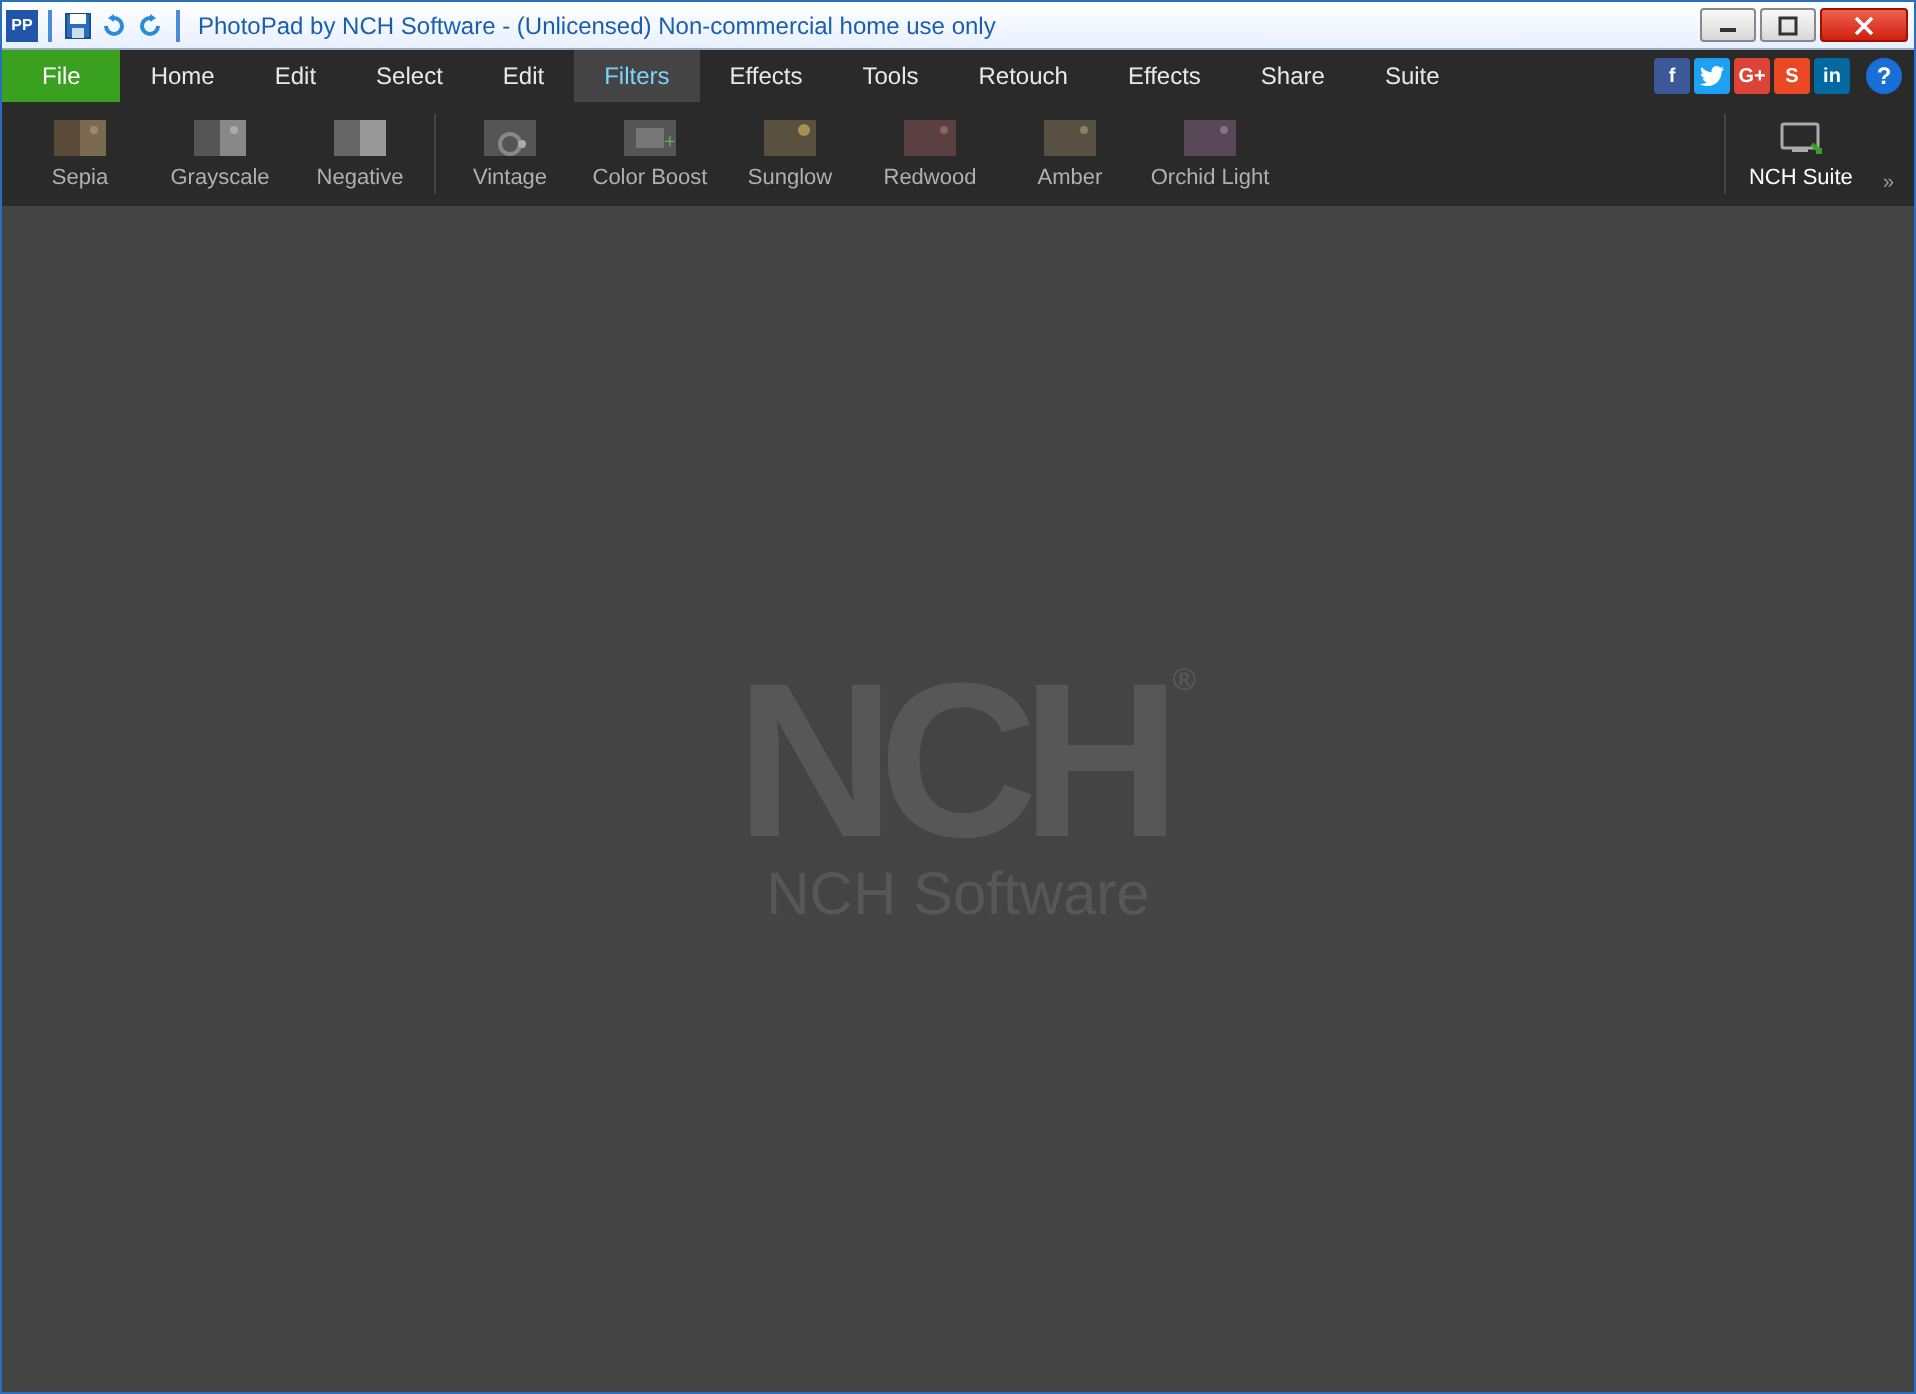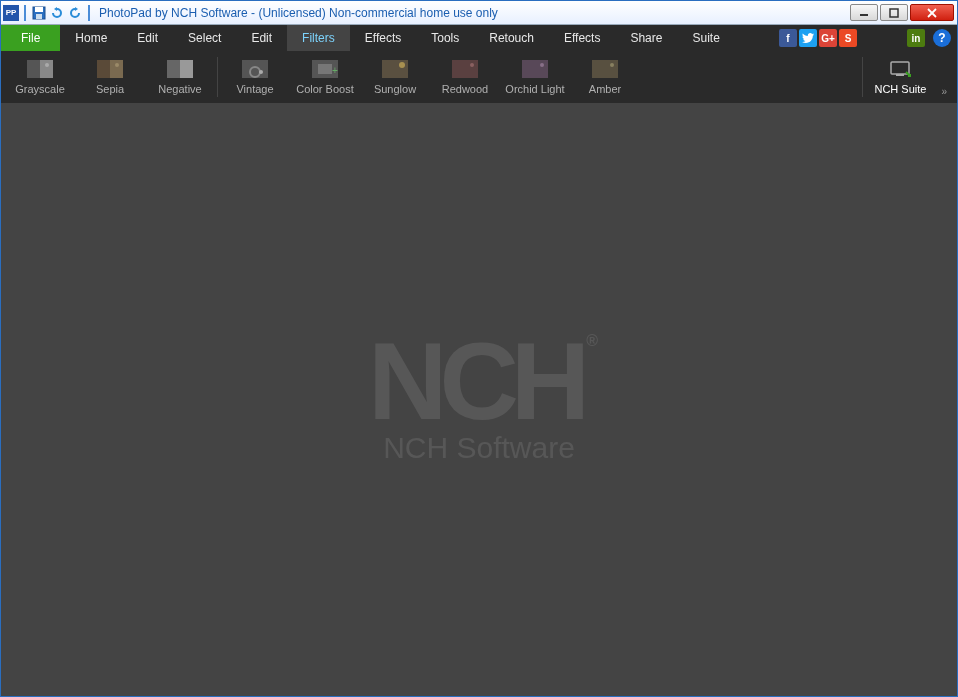--- a/index.html
+++ b/index.html
@@ -25,21 +25,21 @@
   .menu-item { color: #e8e8e8; font-size: 12px; padding: 0 15px; display: flex; align-items: center; cursor: pointer; }
   .menu-item.file { background: #3aa020; color: #fff; padding: 0 20px; }
   .menu-item.active { background: #444; color: #7dd3fc; }
   .menubar-spacer { flex: 1; }
   .social-icons { display: flex; align-items: center; gap: 2px; padding-right: 6px; }
   .social { width: 18px; height: 18px; display: flex; align-items: center; justify-content: center; font-size: 10px; font-weight: bold; color: #fff; cursor: pointer; border-radius: 2px; }
   .social.fb { background: #3b5998; }
   .social.tw { background: #1da1f2; }
   .social.gp { background: #db4437; }
   .social.su { background: #eb4924; }
-  .social.li { background: #4d7c0f; margin-left: 48px; }
+  .social.li { background: #0369a1; }
   .help-icon { width: 18px; height: 18px; border-radius: 50%; background: #1a6ed8; color: #fff; display: flex; align-items: center; justify-content: center; font-size: 12px; font-weight: bold; margin-left: 6px; cursor: pointer; }
   
   
   .toolbar { height: 52px; background: #2a2a2a; display: flex; align-items: center; padding: 0 4px; }
   .tool-btn { width: 70px; height: 50px; display: flex; flex-direction: column; align-items: center; justify-content: center; cursor: pointer; gap: 5px; }
   .tool-icon { width: 26px; height: 18px; display: flex; align-items: center; justify-content: center; }
   .tool-label { font-size: 11px; color: #b0b0b0; }
   .tool-btn.nch .tool-label { color: #fff; }
   .tool-sep { width: 1px; height: 40px; background: #444; margin: 0 2px; }
   .toolbar-spacer { flex: 1; }
@@ -129,40 +129,40 @@
       <div class="social su">S</div>
       <div class="social li">in</div>
       <div class="help-icon">?</div>
     </div>
   </div>
 
   <div class="toolbar">
     <div class="tool-btn">
       <div class="tool-icon">
           <svg width="26" height="18">
+            <rect width="26" height="18" fill="#5a4a38"></rect>
+            <rect x="13" width="13" height="18" fill="#7a6a50"></rect>
+            <circle cx="20" cy="5" r="2" fill="#9a8a68"></circle>
+          </svg>
+        </div>
+      <div class="tool-label">Sepia</div>
+    </div>
+    <div class="tool-btn">
+      <div class="tool-icon">
+          <svg width="26" height="18">
             <rect width="26" height="18" fill="#555"></rect>
             <rect x="13" width="13" height="18" fill="#888"></rect>
             <circle cx="20" cy="5" r="2" fill="#aaa"></circle>
           </svg>
         </div>
       <div class="tool-label">Grayscale</div>
     </div>
     <div class="tool-btn">
       <div class="tool-icon">
           <svg width="26" height="18">
-            <rect width="26" height="18" fill="#5a4a38"></rect>
-            <rect x="13" width="13" height="18" fill="#7a6a50"></rect>
-            <circle cx="20" cy="5" r="2" fill="#9a8a68"></circle>
-          </svg>
-        </div>
-      <div class="tool-label">Sepia</div>
-    </div>
-    <div class="tool-btn">
-      <div class="tool-icon">
-          <svg width="26" height="18">
             <rect width="26" height="18" fill="#333"></rect>
             <rect x="13" width="13" height="18" fill="#999"></rect>
             <rect x="0" width="13" height="18" fill="#666"></rect>
           </svg>
         </div>
       <div class="tool-label">Negative</div>
     </div>
     <div class="tool-sep"></div>
     <div class="tool-btn">
       <div class="tool-icon">
@@ -198,34 +198,34 @@
           <svg width="26" height="18">
             <rect width="26" height="18" fill="#5a4040"></rect>
             <circle cx="20" cy="5" r="2" fill="#8a6060"></circle>
           </svg>
         </div>
       <div class="tool-label">Redwood</div>
     </div>
     <div class="tool-btn">
       <div class="tool-icon">
           <svg width="26" height="18">
+            <rect width="26" height="18" fill="#585040"></rect>
+            <circle cx="20" cy="5" r="2" fill="#888060"></circle>
+          </svg>
+        </div>
+      <div class="tool-label">Amber</div>
+    </div>
+    <div class="tool-btn">
+      <div class="tool-icon">
+          <svg width="26" height="18">
             <rect width="26" height="18" fill="#584858"></rect>
             <circle cx="20" cy="5" r="2" fill="#887088"></circle>
           </svg>
         </div>
       <div class="tool-label">Orchid Light</div>
-    </div>
-    <div class="tool-btn">
-      <div class="tool-icon">
-          <svg width="26" height="18">
-            <rect width="26" height="18" fill="#585040"></rect>
-            <circle cx="20" cy="5" r="2" fill="#888060"></circle>
-          </svg>
-        </div>
-      <div class="tool-label">Amber</div>
     </div>
     <div class="toolbar-spacer"></div>
     <div class="tool-sep"></div>
     <div class="tool-btn nch">
       <div class="tool-icon">
           <svg width="24" height="18">
             <rect x="3" y="2" width="18" height="12" fill="none" stroke="#aaa" stroke-width="1.5" rx="1"></rect>
             <rect x="8" y="14" width="8" height="2" fill="#aaa"></rect>
             <path d="M18 12 L22 16" stroke="#3aa020" stroke-width="2"></path>
             <path d="M20 16 L22 16 L22 14" fill="none" stroke="#3aa020" stroke-width="2"></path>

